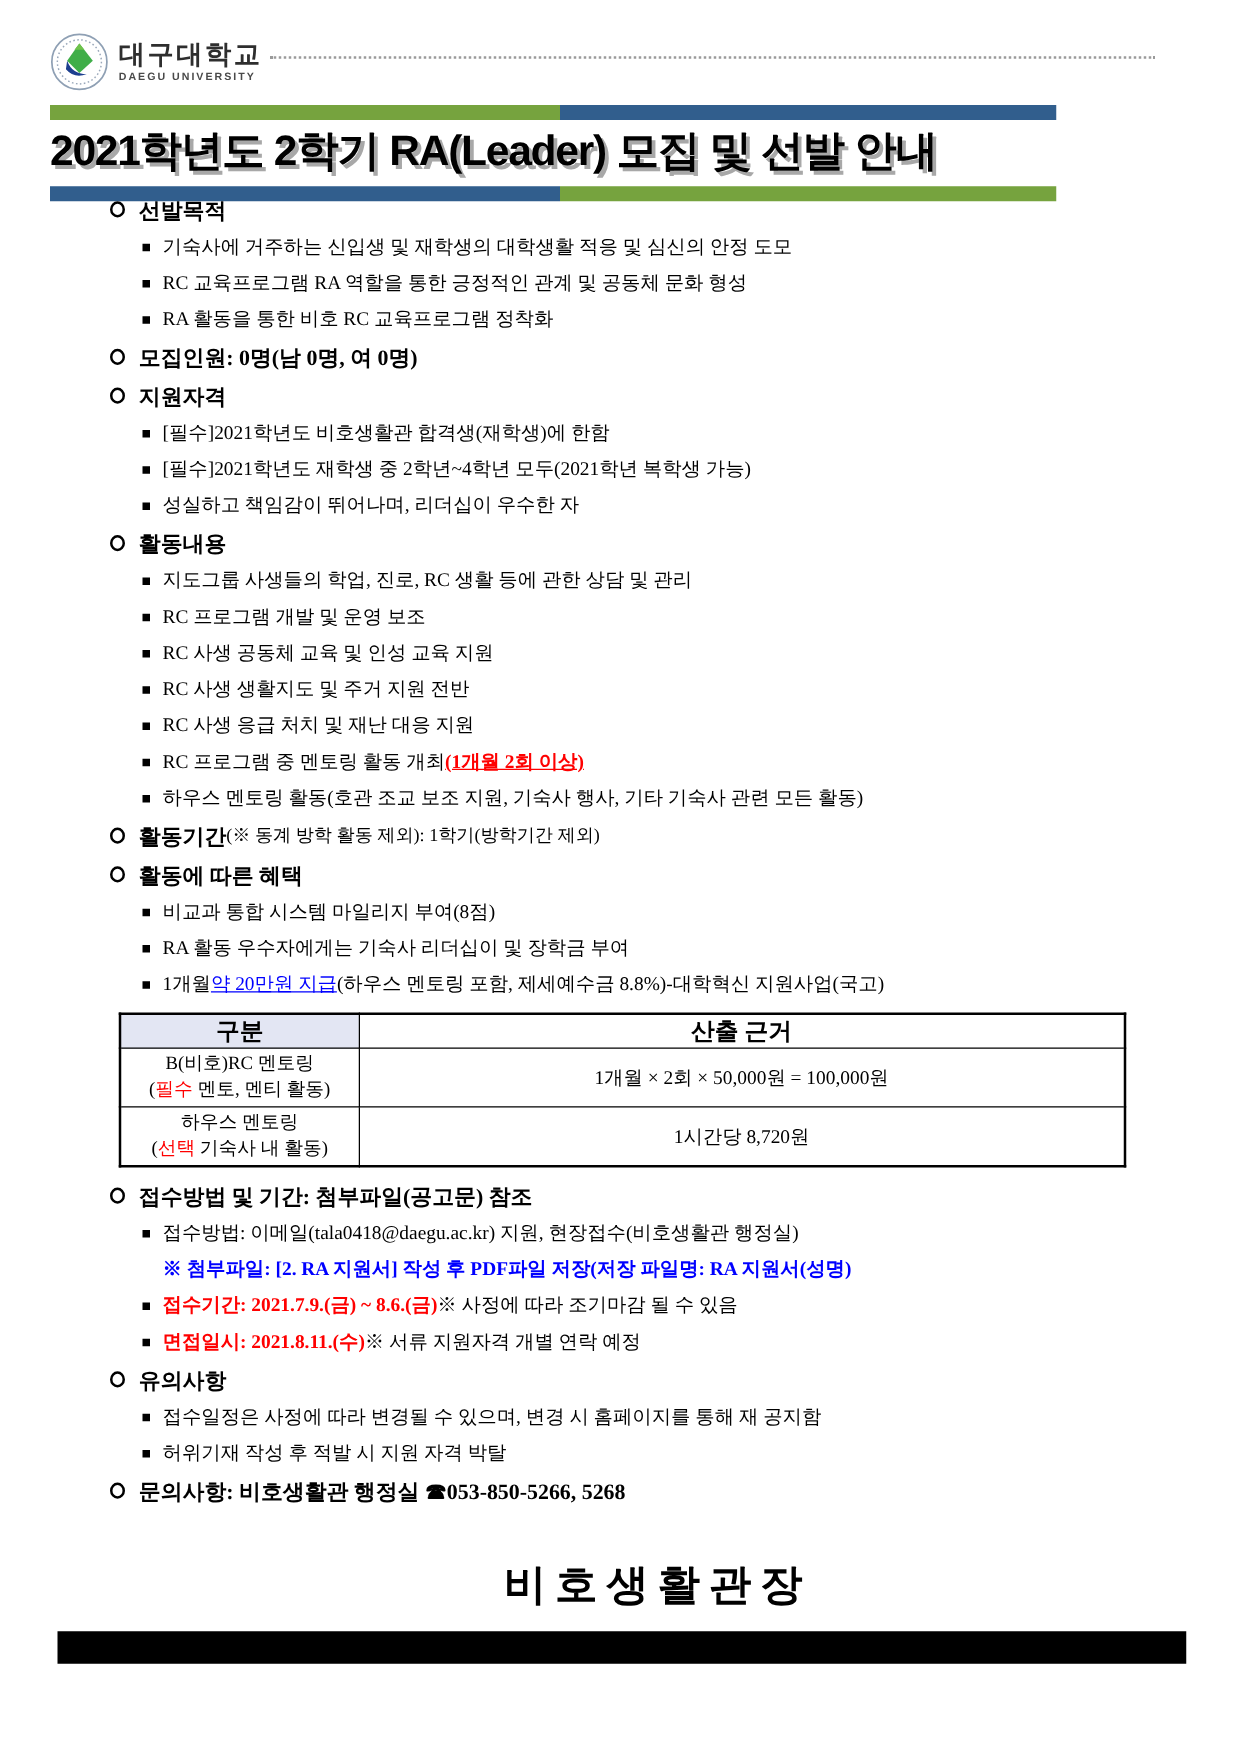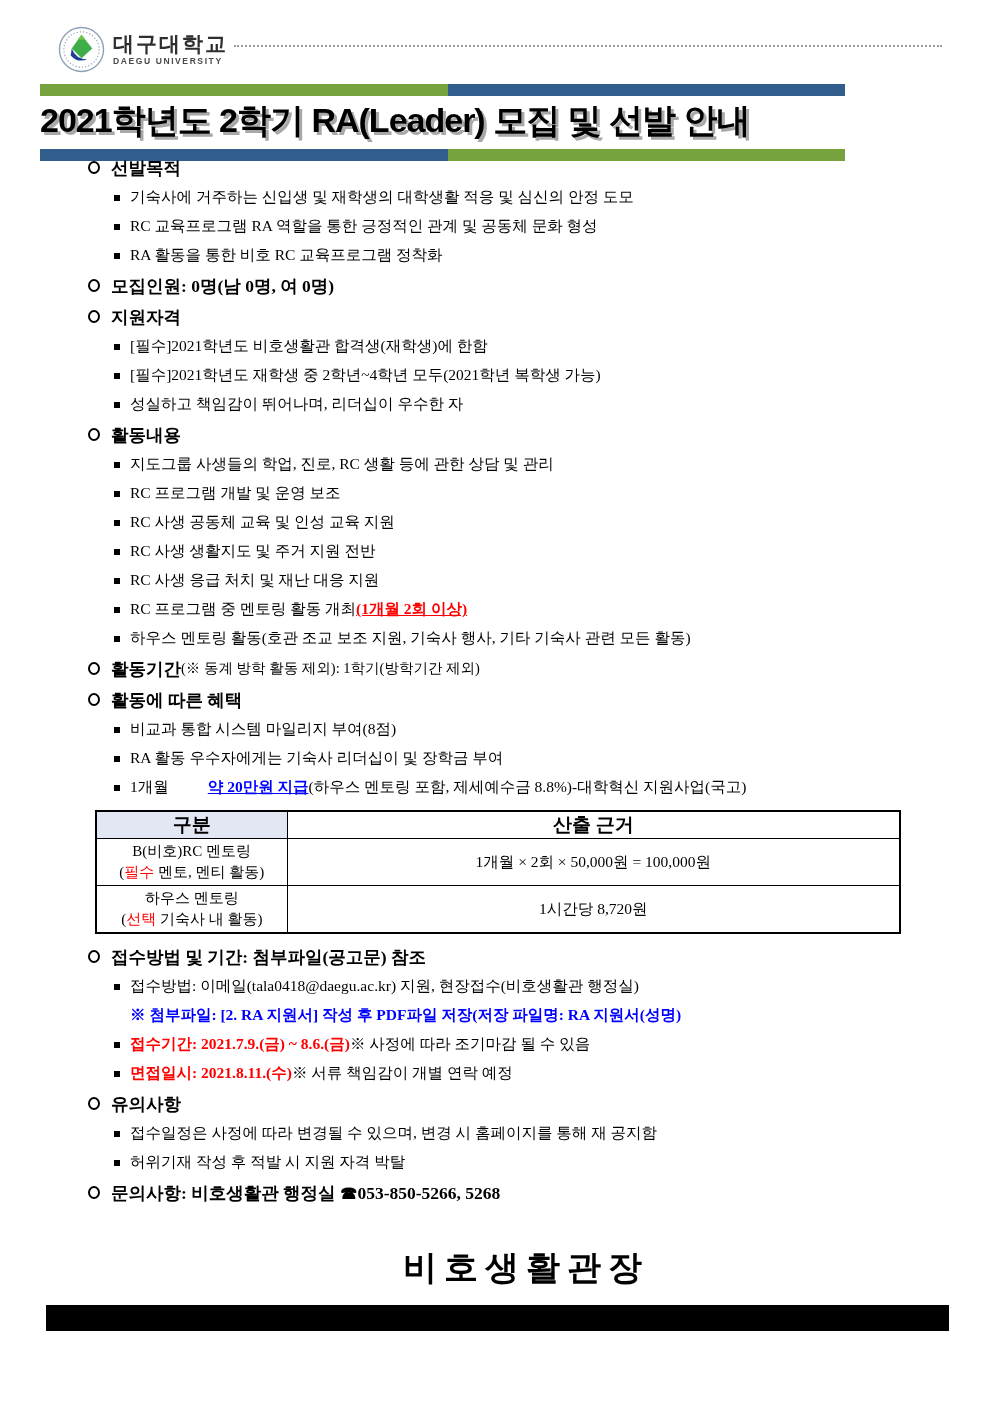--- a/index.html
+++ b/index.html
@@ -11,21 +11,21 @@
   }
   *{margin:0;padding:0;box-sizing:border-box;}
   html,body{background:#fff;}
   body{
     width:992px;height:1403px;position:relative;
     font-family:"Liberation Serif","DejaVu Serif",serif;
     color:#000;overflow:hidden;
   }
   
   .logo-row{
-    position:absolute;top:26px;left:58px;width:884px;
+    position:absolute;top:26px;left:40px;width:884px;
     display:flex;align-items:center;
   }
   .seal{flex:none;margin-right:8px;}
   .logo-text{flex:none;line-height:1;}
   .uni-kr{
     font-family:"Liberation Sans","DejaVu Sans",sans-serif;
     font-weight:bold;font-size:21px;color:#2e2e2e;letter-spacing:2px;
   }
   .uni-en{
     font-family:"Liberation Sans","DejaVu Sans",sans-serif;
@@ -64,21 +64,21 @@
   .sec .note{font-size:14.5px;font-weight:normal;}
   .item{
     display:flex;align-items:center;height:29px;
     font-size:15.5px;margin-left:26px;white-space:nowrap;
   }
   .sq{flex:none;width:6px;height:6px;background:#000;margin-right:10px;}
   .sq-hidden{flex:none;width:6px;height:6px;margin-right:10px;visibility:hidden;}
   .redb{color:var(--red);font-weight:bold;}
   .redu{color:var(--red);font-weight:bold;text-decoration:underline;}
   .blueb{color:var(--bluetxt);font-weight:bold;}
-  .blueu{color:var(--bluetxt);font-weight:bold;text-decoration:underline;margin-left:39px;}
+  .blueu{color:var(--bluetxt);font-weight:normal;text-decoration:underline;}
   .redw{color:var(--red);}
   
   .pay-table{
     border-collapse:collapse;border:2px solid #000;
     margin:8px 0 7px 7px;width:806px;font-size:15px;
   }
   .pay-table th,.pay-table td{border:1.6px solid #000;text-align:center;vertical-align:middle;}
   .pay-table th{height:26px;font-weight:bold;font-size:19px;}
   .th-cat{background:var(--thead);width:191px;}
   .pay-table td{height:46px;}
@@ -262,21 +262,21 @@
       <span class="blueb">※ 첨부파일: [2. RA 지원서] 작성 후 PDF파일 저장(저장 파일명: RA 지원서(성명)</span>
     </div>
     <div class="item">
       <span class="sq"></span>
       <span class="redb">접수기간: 2021.7.9.(금) ~ 8.6.(금)</span>
         <span> ※ 사정에 따라 조기마감 될 수 있음</span>
     </div>
     <div class="item">
       <span class="sq"></span>
       <span class="redb">면접일시: 2021.8.11.(수)</span>
-        <span> ※ 서류 책임감이 개별 연락 예정</span>
+        <span> ※ 서류 지원자격 개별 연락 예정</span>
     </div>
 
     <div class="sec">
       <span class="obullet"></span>
       <span>유의사항</span>
     </div>
     <div class="item">
       <span class="sq"></span>
       <span>접수일정은 사정에 따라 변경될 수 있으며, 변경 시 홈페이지를 통해 재 공지함</span>
     </div>

